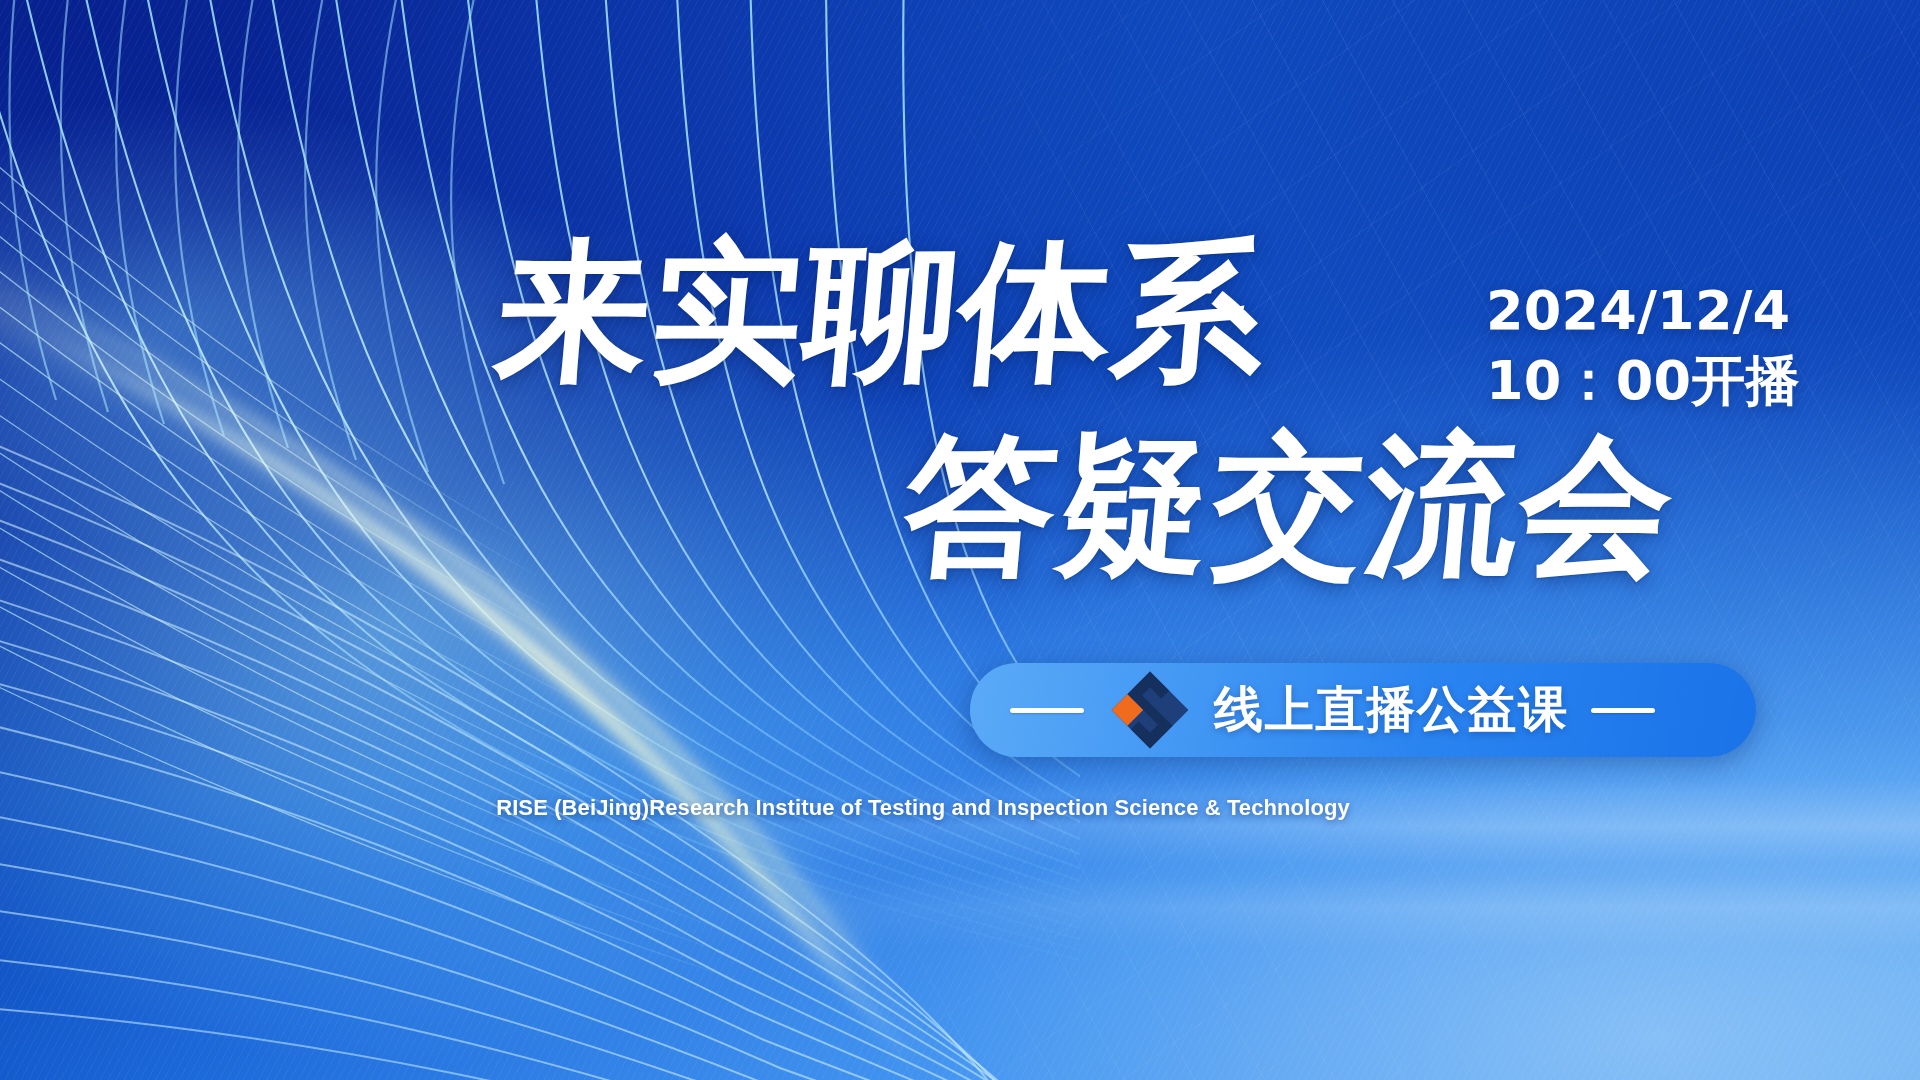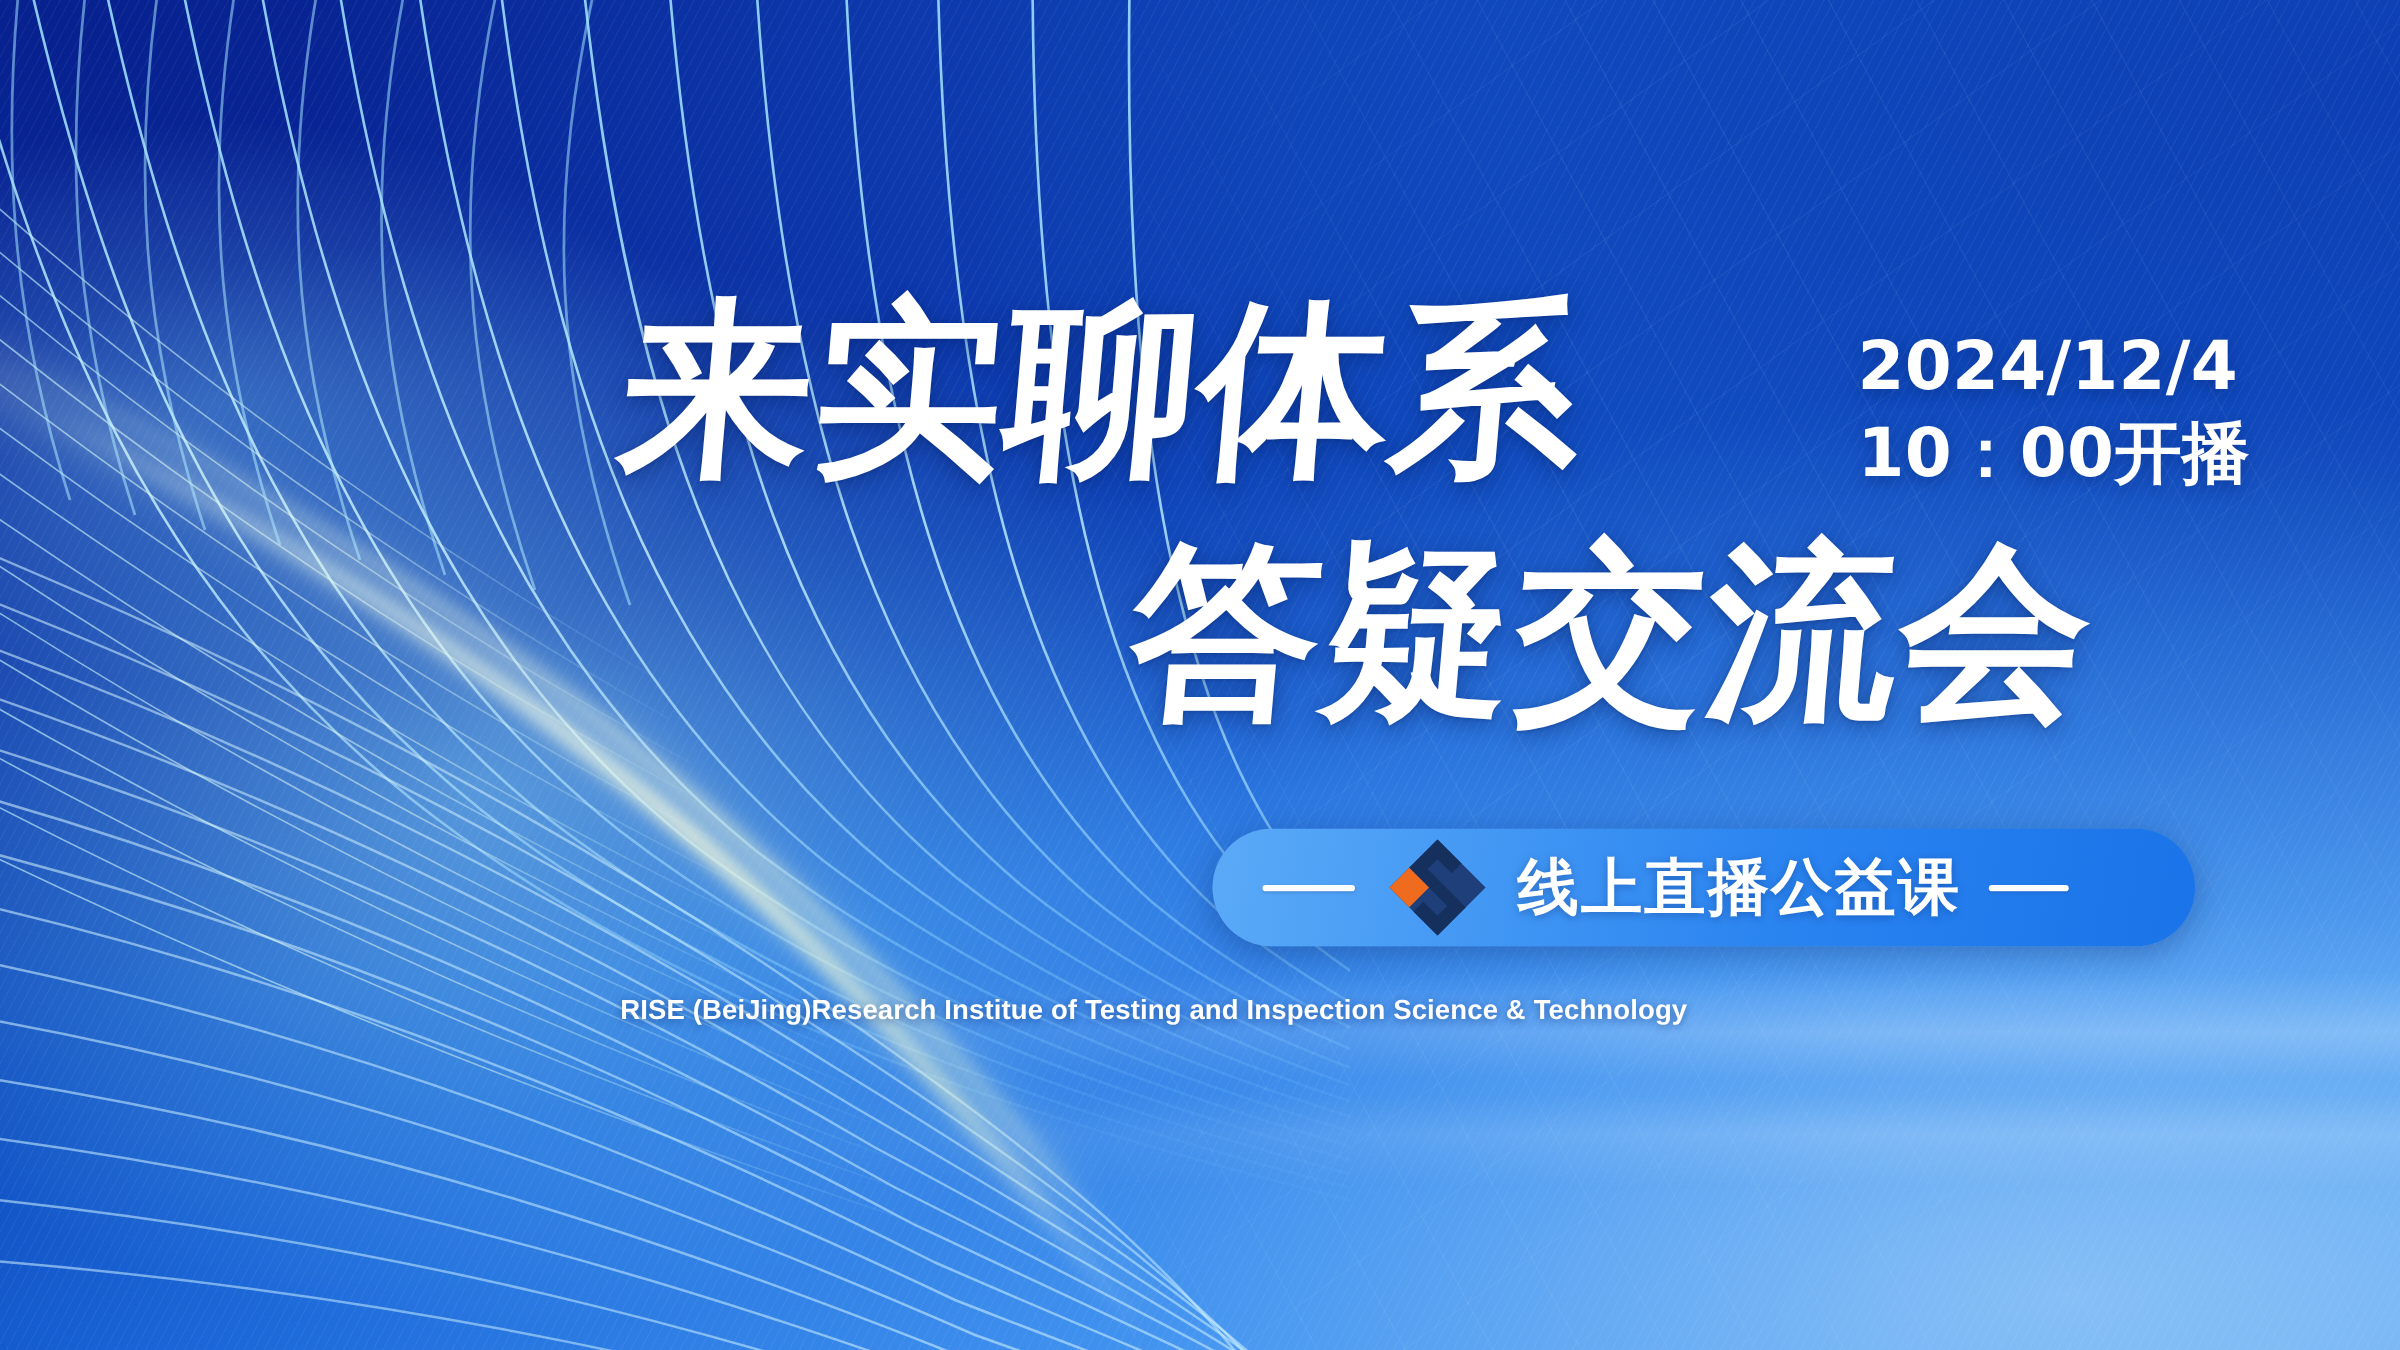--- a/index.html
+++ b/index.html
@@ -67,21 +67,21 @@
     letter-spacing:.012em;
     white-space:nowrap;
     transform:skewX(-5deg);
     text-shadow:0 4px 18px rgba(5,30,95,.42), 0 1px 3px rgba(5,30,95,.30);
     font-family:"DejaVu Sans","Liberation Sans",sans-serif;
   }
   #title-line-1{left:498px;top:236px;font-size:152px;line-height:1;}
   #title-line-2{left:905px;top:430px;font-size:152px;line-height:1;}
 
   #datetime{
-    position:absolute;left:1486px;top:258px;
+    position:absolute;left:1486px;top:276px;
     color:#fff;font-size:54px;line-height:1.30;font-weight:600;
     letter-spacing:.004em;white-space:nowrap;
     text-shadow:0 3px 12px rgba(5,30,95,.40);
     font-family:"DejaVu Sans","Liberation Sans",sans-serif;
   }
   #datetime .dt-row{display:block;}
 
   
   #pill{
     position:absolute;left:970px;top:663px;width:786px;height:94px;

